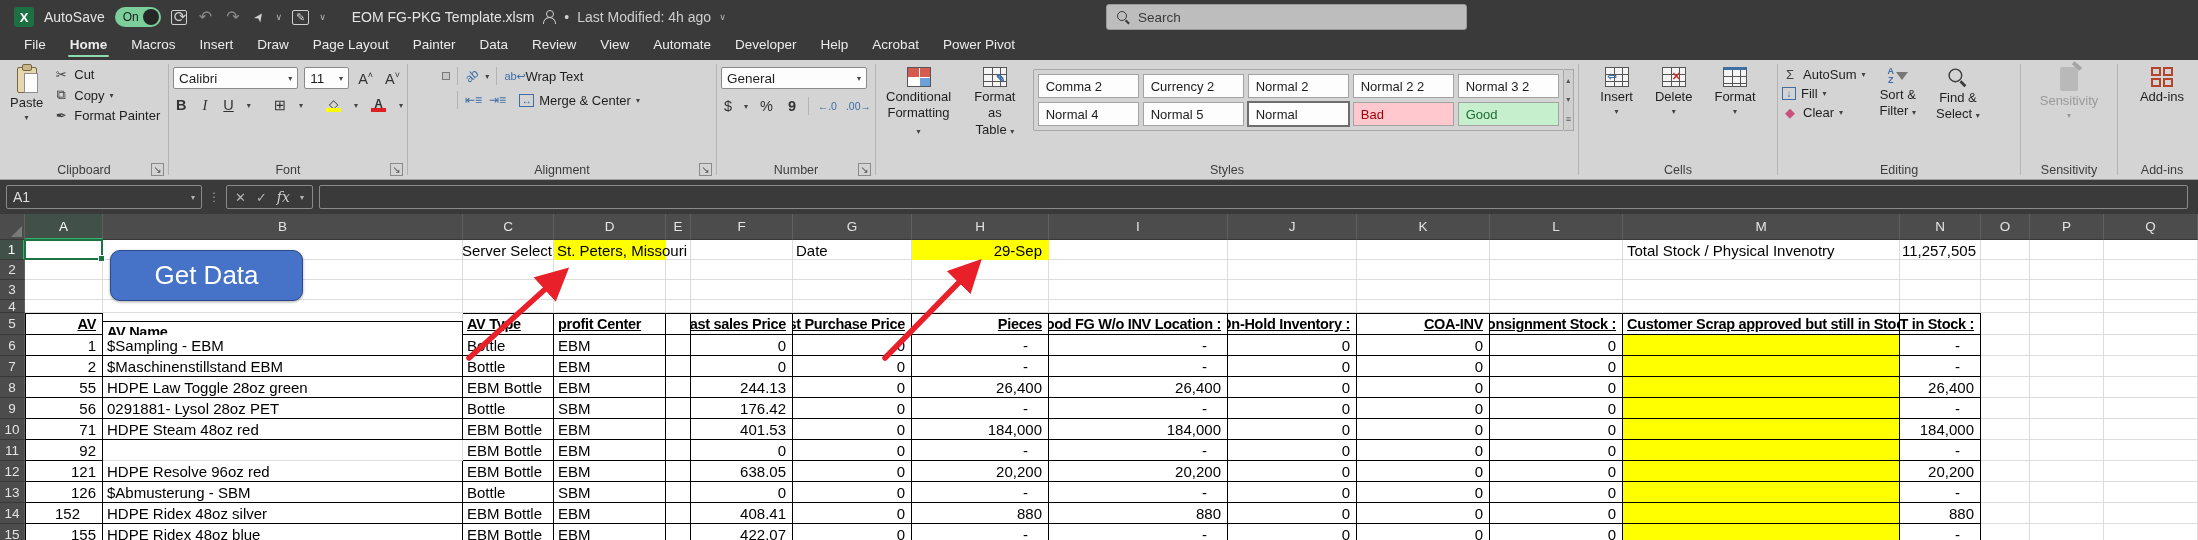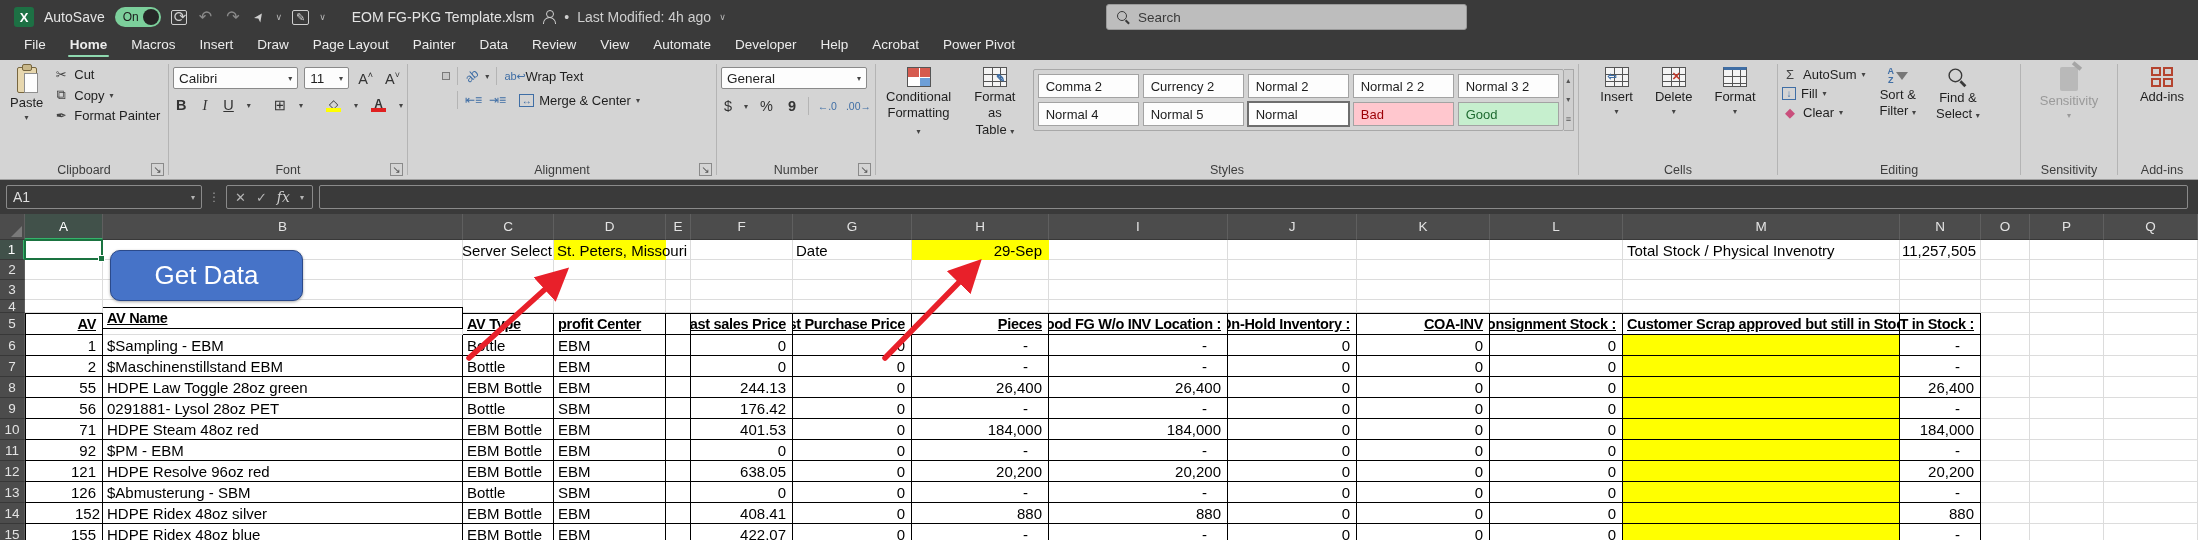--- a/index.html
+++ b/index.html
@@ -743,21 +743,21 @@
       <div class="abs yelfill" style="left: 554px; top: 26px; width: 112px; height: 20px;"></div>
       <div class="abs celltext" style="left: 557px; top: 26px; width: 200px; height: 20px;">St. Peters, Missouri</div>
       <div class="abs celltext" style="left: 796px; top: 26px; width: 119px; height: 20px;">Date</div>
       <div class="abs yelfill" style="left: 912px; top: 26px; width: 137px; height: 20px;"></div>
       <div class="abs celltext" style="left: 912px; top: 26px; width: 137px; height: 20px; justify-content: flex-end; padding-right: 7px;">29-Sep</div>
       <div class="abs celltext" style="left: 1627px; top: 26px; width: 277px; height: 20px;">Total Stock / Physical Invenotry</div>
       <div class="abs celltext" style="left: 1900px; top: 26px; width: 81px; height: 20px; justify-content: flex-end; padding-right: 5px;">11,257,505</div>
       <div class="abs tcell hd" style="left: 25px; top: 99px; width: 78px; height: 22px; border-top: 1px solid rgb(0, 0, 0); border-left: 1px solid rgb(0, 0, 0); justify-content: flex-end; padding-right: 6px;">
         <span class="un">AV</span>
       </div>
-      <div class="abs tcell hd" style="left: 103px; top: 93px; width: 360px; height: 22px; border-top: 1px solid rgb(0, 0, 0); padding-left: 4px;">
+      <div class="abs tcell hd" style="left: 103px; top: 107px; width: 360px; height: 22px; border-top: 1px solid rgb(0, 0, 0); padding-left: 4px;">
         <span class="un">AV Name</span>
       </div>
       <div class="abs tcell hd" style="left: 463px; top: 99px; width: 91px; height: 22px; border-top: 1px solid rgb(0, 0, 0); padding-left: 4px;">
         <span class="un">AV Type</span>
       </div>
       <div class="abs tcell hd" style="left: 554px; top: 99px; width: 112px; height: 22px; border-top: 1px solid rgb(0, 0, 0); padding-left: 4px;">
         <span class="un">profit Center</span>
       </div>
       <div class="abs tcell hd" style="left: 666px; top: 99px; width: 25px; height: 22px; border-top: 1px solid rgb(0, 0, 0); padding-left: 4px;"></div>
       <div class="abs tcell hd" style="left: 691px; top: 99px; width: 102px; height: 22px; border-top: 1px solid rgb(0, 0, 0); justify-content: flex-end; padding-right: 6px;">
@@ -973,23 +973,20 @@
       <div class="abs tcell" style="left: 1490px; top: 205px; width: 133px; height: 21px; justify-content: flex-end; padding-right: 6px;">
         <span>0</span>
       </div>
       <div class="abs tcell yel" style="left: 1623px; top: 205px; width: 277px; height: 21px; padding-left: 4px;"></div>
       <div class="abs tcell" style="left: 1900px; top: 205px; width: 81px; height: 21px; justify-content: flex-end; padding-right: 6px;">
         <span>184,000</span>
       </div>
       <div class="abs tcell" style="left: 25px; top: 226px; width: 78px; height: 21px; border-left: 1px solid rgb(0, 0, 0); justify-content: flex-end; padding-right: 6px;">
         <span>92</span>
       </div>
-      <div class="abs tcell" style="left: 103px; top: 226px; width: 360px; height: 21px; padding-left: 4px;">
-        <span>$PM - EBM</span>
-      </div>
       <div class="abs tcell" style="left: 463px; top: 226px; width: 91px; height: 21px; padding-left: 4px;">
         <span>EBM Bottle</span>
       </div>
       <div class="abs tcell" style="left: 554px; top: 226px; width: 112px; height: 21px; padding-left: 4px;">
         <span>EBM</span>
       </div>
       <div class="abs tcell" style="left: 666px; top: 226px; width: 25px; height: 21px; padding-left: 4px;"></div>
       <div class="abs tcell" style="left: 691px; top: 226px; width: 102px; height: 21px; justify-content: flex-end; padding-right: 6px;">
         <span>0</span>
       </div>
@@ -1084,21 +1081,21 @@
       <div class="abs tcell" style="left: 1357px; top: 268px; width: 133px; height: 21px; justify-content: flex-end; padding-right: 6px;">
         <span>0</span>
       </div>
       <div class="abs tcell" style="left: 1490px; top: 268px; width: 133px; height: 21px; justify-content: flex-end; padding-right: 6px;">
         <span>0</span>
       </div>
       <div class="abs tcell yel" style="left: 1623px; top: 268px; width: 277px; height: 21px; padding-left: 4px;"></div>
       <div class="abs tcell" style="left: 1900px; top: 268px; width: 81px; height: 21px; justify-content: flex-end; padding-right: 20px;">
         <span>-</span>
       </div>
-      <div class="abs tcell" style="left: 25px; top: 289px; width: 78px; height: 21px; border-left: 1px solid rgb(0, 0, 0); justify-content: flex-end; padding-right: 2px;">
+      <div class="abs tcell" style="left: 25px; top: 289px; width: 78px; height: 21px; border-left: 1px solid rgb(0, 0, 0); justify-content: flex-end; padding-right: 22px;">
         <span>152</span>
       </div>
       <div class="abs tcell" style="left: 103px; top: 289px; width: 360px; height: 21px; padding-left: 4px;">
         <span>HDPE Ridex 48oz silver</span>
       </div>
       <div class="abs tcell" style="left: 463px; top: 289px; width: 91px; height: 21px; padding-left: 4px;">
         <span>EBM Bottle</span>
       </div>
       <div class="abs tcell" style="left: 554px; top: 289px; width: 112px; height: 21px; padding-left: 4px;">
         <span>EBM</span>

